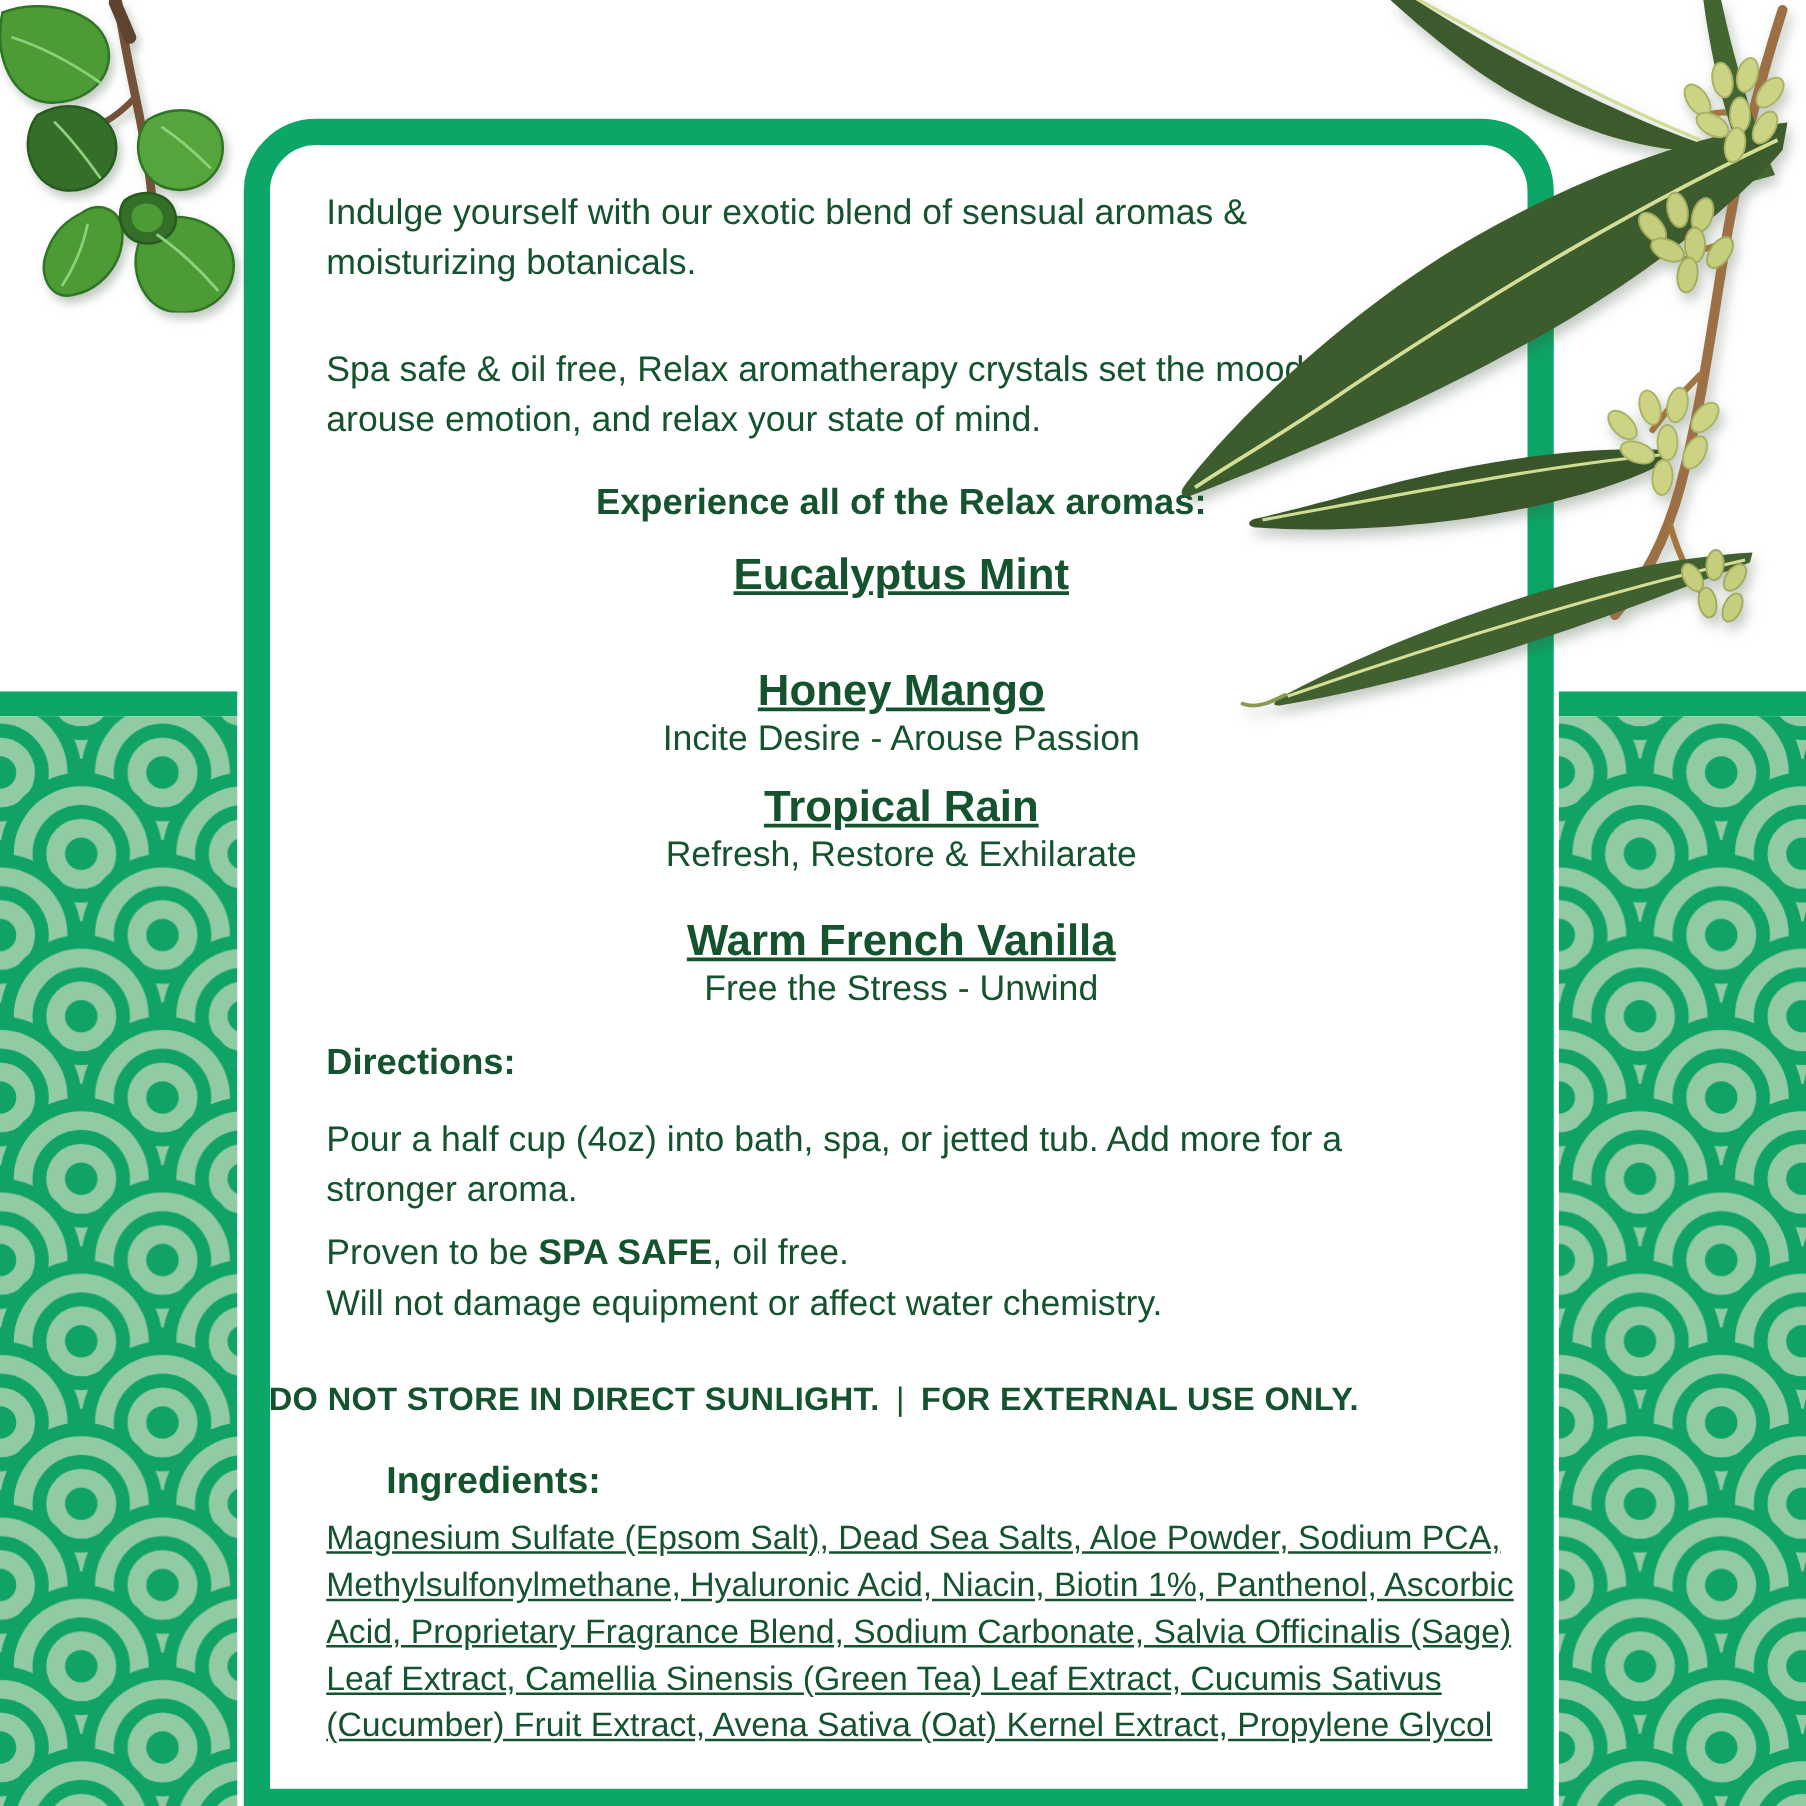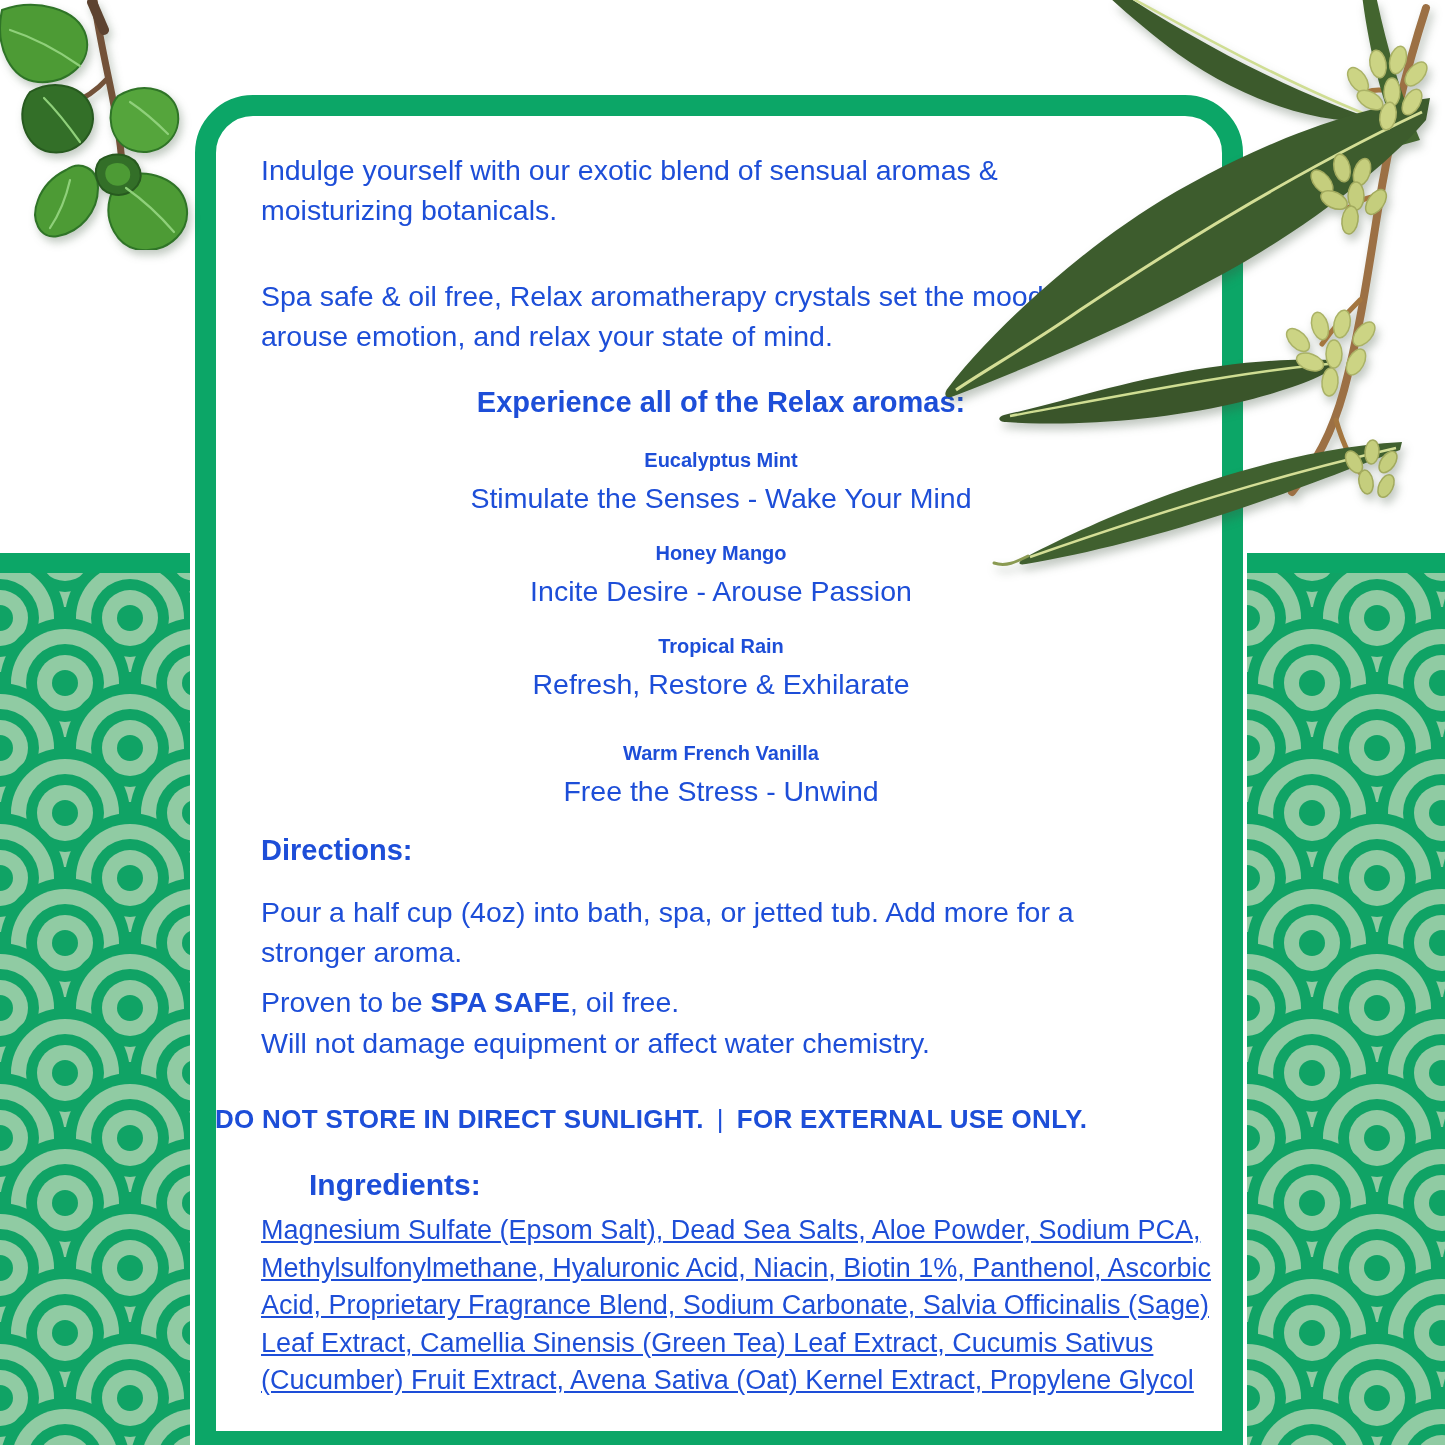--- a/index.html
+++ b/index.html
@@ -1,39 +1,39 @@
 <!DOCTYPE html>
 <html><head>
 <meta charset="utf-8">
 <style>
   html,body{margin:0;padding:0;}
   .canvas{
     position:relative;width:1445px;height:1445px;overflow:hidden;
-    background:#ffffff;color:#1d4ed8;
+    background:#ffffff;color:#14532d;
     font-family:"Liberation Sans",sans-serif;
   }
   
   .strip{position:absolute;top:553px;height:892px;}
   .strip.left{left:0;width:190px;}
   .strip.right{left:1247px;width:198px;}
   
   .frame{
     position:absolute;left:195px;top:95px;width:1048px;height:1357px;
     box-sizing:border-box;border:21px solid #0ca667;
     border-radius:58px 58px 0 0;background:transparent;
   }
   
   .tb{position:absolute;}
   .para{font-size:28.5px;line-height:40px;white-space:pre-line;}
   .intro-1{left:261px;top:150px;}
   .intro-2{left:261px;top:276px;}
   .aromas-heading{left:215px;top:386px;width:1012px;text-align:center;
     font-weight:bold;font-size:29px;}
   .aroma-item{left:215px;width:1012px;text-align:center;}
-  .aroma-item .name{font-weight:bold;font-size:20px;line-height:38px;}
+  .aroma-item .name{font-weight:bold;font-size:35px;line-height:38px;text-decoration:underline;}
   .aroma-item .tag{font-size:28.5px;line-height:38px;}
   .ai-0{top:441px;} .ai-1{top:534px;} .ai-2{top:627px;} .ai-3{top:720px;margin-top:14px;}
   .directions-label{left:261px;top:834px;font-weight:bold;font-size:29px;}
   .directions-text{left:261px;top:892px;}
   .spa-line{left:261px;top:986px;font-size:28.5px;}
   .spa-line .b{font-weight:bold;}
   .spa-line2{left:261px;top:1027px;font-size:28.5px;}
   .warning{left:215px;top:1104px;width:1012px;text-align:left;
     font-weight:bold;font-size:26px;letter-spacing:.3px;}
   .warning .sep{margin:0 13px;font-weight:normal;}
@@ -101,21 +101,20 @@
 
   <div class="tb para intro-1">Indulge yourself with our exotic blend of sensual aromas &amp;
 moisturizing botanicals.</div>
   <div class="tb para intro-2">Spa safe &amp; oil free, Relax aromatherapy crystals set the mood,
 arouse emotion, and relax your state of mind.</div>
 
   <div class="tb aromas-heading">Experience all of the Relax aromas:</div>
 
   <div class="tb aroma-item ai-0">
     <div class="name">Eucalyptus Mint</div>
-    <div class="tag">Stimulate the Senses - Wake Your Mind</div>
   </div>
   <div class="tb aroma-item ai-1">
     <div class="name">Honey Mango</div>
     <div class="tag">Incite Desire - Arouse Passion</div>
   </div>
   <div class="tb aroma-item ai-2">
     <div class="name">Tropical Rain</div>
     <div class="tag">Refresh, Restore &amp; Exhilarate</div>
   </div>
   <div class="tb aroma-item ai-3">

